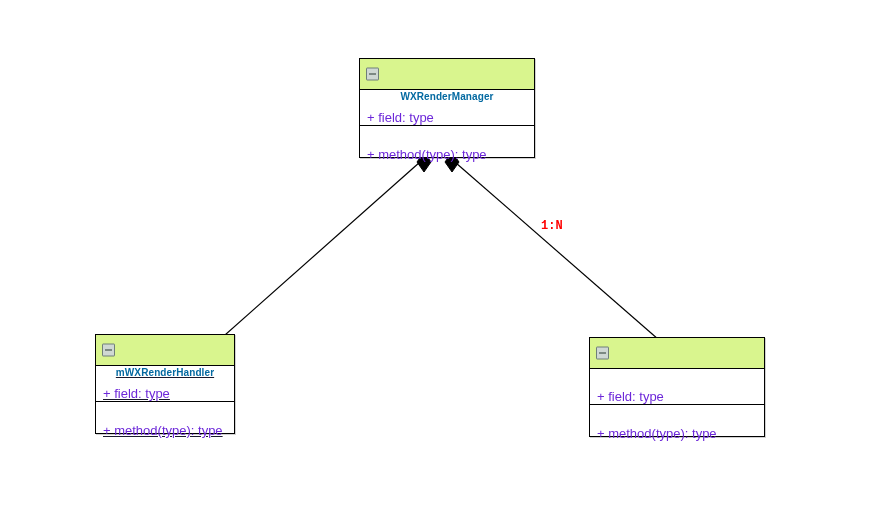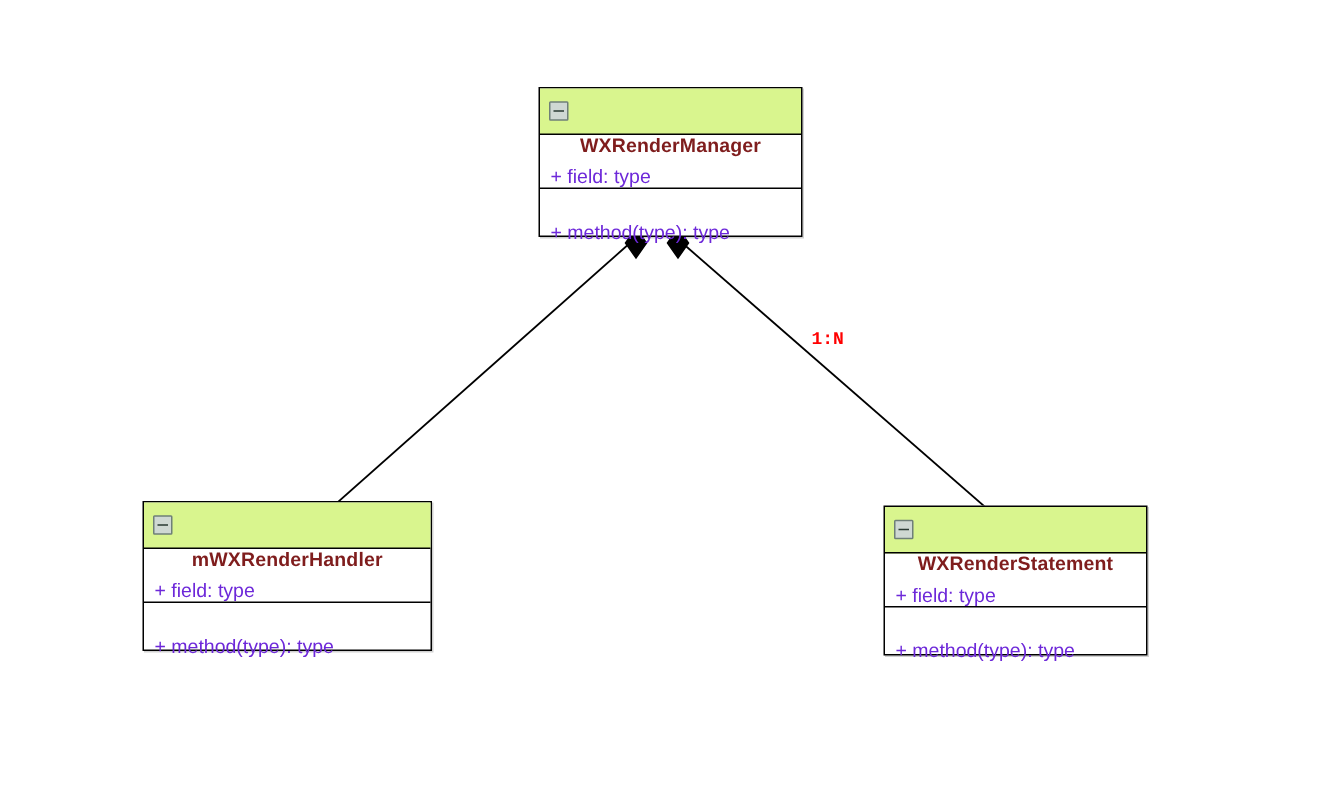--- a/index.html
+++ b/index.html
@@ -41,24 +41,24 @@
     position: relative;
     box-sizing: border-box;
     background: #d9f58e;
     border-bottom: 1px solid #000000;
     height: 31px;
     display: flex;
     align-items: center;
     justify-content: center;
   }
   .uml-title {
-    font-size: 13px;
+    font-size: 10px;
     font-weight: bold;
     letter-spacing: 0.1px;
-    color: #7f1d1d;
+    color: #0369a1;
     white-space: nowrap;
     margin-top: 44px;
   }
   .collapse-icon {
     position: absolute;
     left: 6px;
     top: 50%;
     transform: translateY(-50%);
     width: 13px;
     height: 13px;
@@ -127,37 +127,36 @@
       <span class="uml-title">WXRenderManager</span>
     </div>
     <div class="uml-compartment attrs">
       <span>+ field: type</span>
     </div>
     <div class="uml-compartment ops">
       <span>+ method(type): type</span>
     </div>
   </div>
 
-  <div class="uml-class" style="left:95px; top:334px; width:193px; height:100px;">
+  <div class="uml-class" style="left:95px; top:334px; width:140px; height:100px;text-decoration:underline;">
     <div class="uml-header">
       <span class="collapse-icon"></span>
       <span class="uml-title">mWXRenderHandler</span>
     </div>
     <div class="uml-compartment attrs">
       <span>+ field: type</span>
     </div>
     <div class="uml-compartment ops">
       <span>+ method(type): type</span>
     </div>
   </div>
 
   <div class="uml-class" style="left:589px; top:337px; width:176px; height:100px;">
     <div class="uml-header">
       <span class="collapse-icon"></span>
-      <span class="uml-title">WXRenderStatement</span>
     </div>
     <div class="uml-compartment attrs">
       <span>+ field: type</span>
     </div>
     <div class="uml-compartment ops">
       <span>+ method(type): type</span>
     </div>
   </div>
 
   <span class="edge-label" style="left:541px; top:219px;font-family:Liberation Mono, monospace;">1:N</span>

